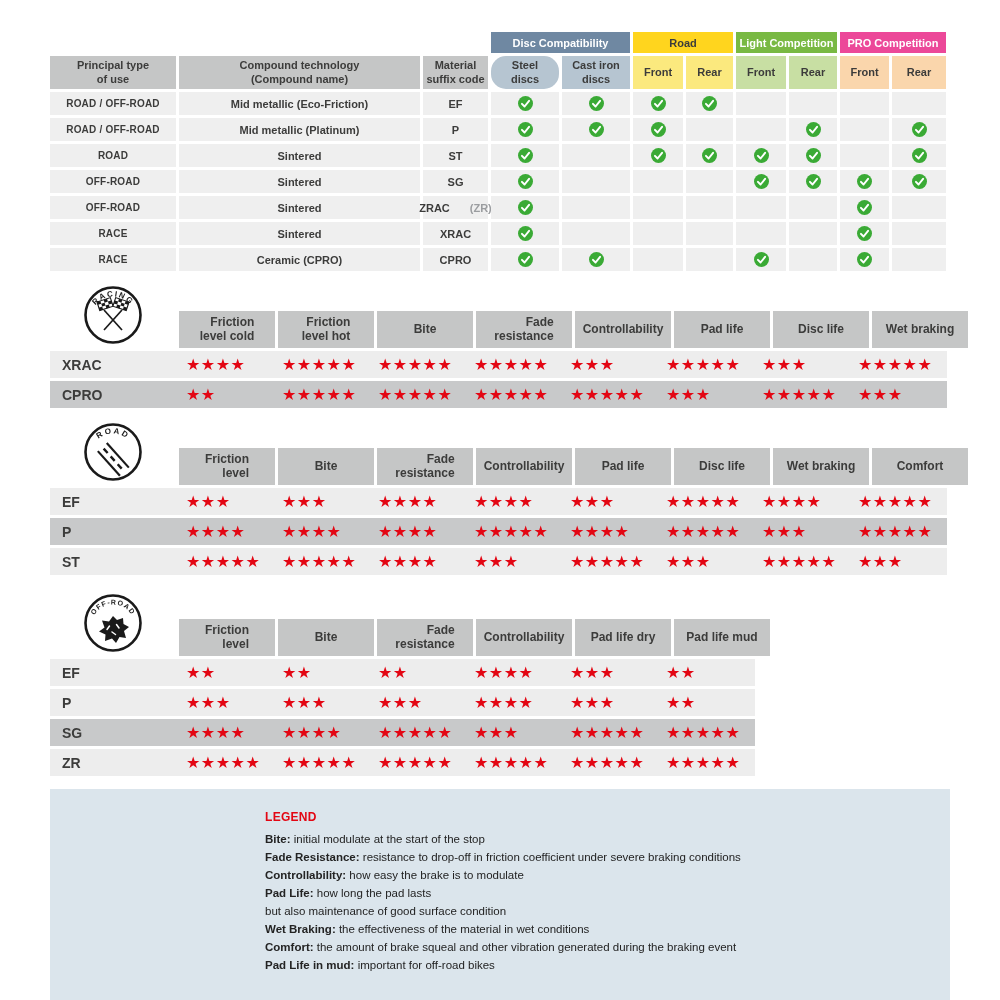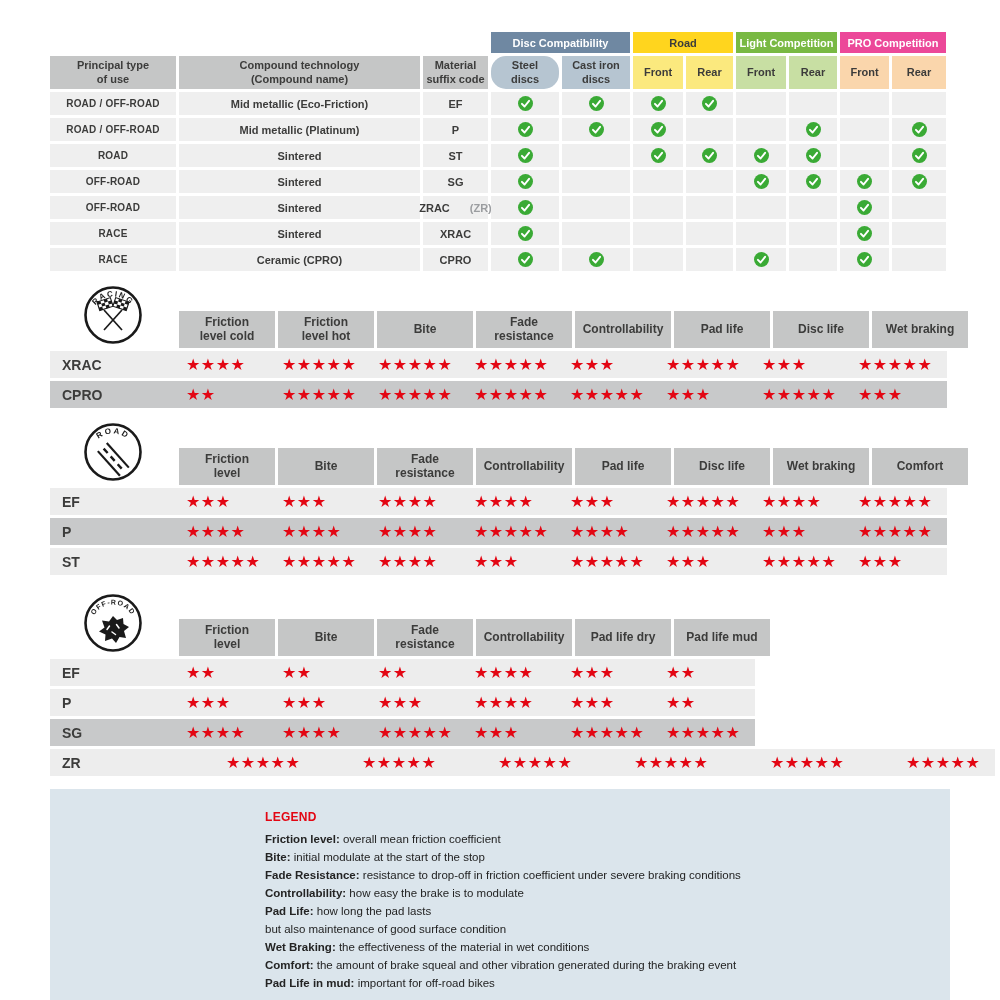--- a/index.html
+++ b/index.html
@@ -21,21 +21,21 @@
   .code{font-size:11px;font-weight:bold;}
   .code .note{color:#9B9DA0;margin-left:20px;}
   .chk svg{display:block;}
 
   
   .rating-section{position:relative;margin-top:40px;}
   .rating-section.tall{margin-top:44px;}
   .section-icon{position:absolute;left:33px;top:-26px;width:60px;height:60px;}
   .rt-header{display:grid;gap:3px;margin-left:129px;width:max-content;}
   .rt-hcell{height:37px;background:#C5C6C6;display:flex;align-items:center;justify-content:center;
-       text-align:center;font-weight:bold;font-size:12px;line-height:1.15;white-space:pre-line;}
+       text-align:right;font-weight:bold;font-size:12px;line-height:1.15;white-space:pre-line;}
   .rt-row{display:grid;margin-top:3px;height:27px;background:#EDEDED;align-items:center;width:max-content;}
   .rt-row.dark{background:#C8C9CA;}
   .rt-label{font-weight:bold;font-size:14px;padding-left:12px;}
   .stars{color:var(--star-red,#E30613);font-size:16px;letter-spacing:.5px;line-height:1;
        text-align:left;padding-left:7px;}
 
   
   .legend{margin-top:13px;width:900px;height:212px;background:#DBE5EC;box-sizing:border-box;
        padding:21px 20px 0 215px;}
   .legend-title{color:var(--star-red,#E30613);font-weight:bold;font-size:12px;letter-spacing:.3px;margin-bottom:6px;}
@@ -519,36 +519,35 @@
         </div>
         <div class="rt-row dark" style="grid-template-columns: 129px repeat(6, 96px);">
           <div class="rt-label">SG</div>
           <div class="stars">★★★★</div>
           <div class="stars">★★★★</div>
           <div class="stars">★★★★★</div>
           <div class="stars">★★★</div>
           <div class="stars">★★★★★</div>
           <div class="stars">★★★★★</div>
         </div>
-        <div class="rt-row" style="grid-template-columns: 129px repeat(6, 96px); gap: 40px;">
+        <div class="rt-row" style="grid-template-columns: 129px repeat(6, 96px);">
           <div class="rt-label">ZR</div>
           <div class="stars">★★★★★</div>
           <div class="stars">★★★★★</div>
           <div class="stars">★★★★★</div>
           <div class="stars">★★★★★</div>
           <div class="stars">★★★★★</div>
           <div class="stars">★★★★★</div>
         </div>
       </div>
   </section>
 
   <div class="legend">
     <div class="legend-title">LEGEND</div>
     <div id="legend-items">
-        <div class="legend-line"><b>Friction level: </b><span>overall mean friction coefficient</span></div>
         <div class="legend-line"><b>Bite: </b><span>initial modulate at the start of the stop</span></div>
         <div class="legend-line"><b>Fade Resistance: </b><span>resistance to drop-off in friction coefficient under severe braking conditions</span></div>
         <div class="legend-line"><b>Controllability: </b><span>how easy the brake is to modulate</span></div>
         <div class="legend-line"><b>Pad Life: </b><span>how long the pad lasts</span></div>
         <div class="legend-line"><span>but also maintenance of good surface condition</span></div>
         <div class="legend-line"><b>Wet Braking: </b><span>the effectiveness of the material in wet conditions</span></div>
         <div class="legend-line"><b>Comfort: </b><span>the amount of brake squeal and other vibration generated during the braking event</span></div>
         <div class="legend-line"><b>Pad Life in mud: </b><span>important for off-road bikes</span></div>
       </div>
   </div>

